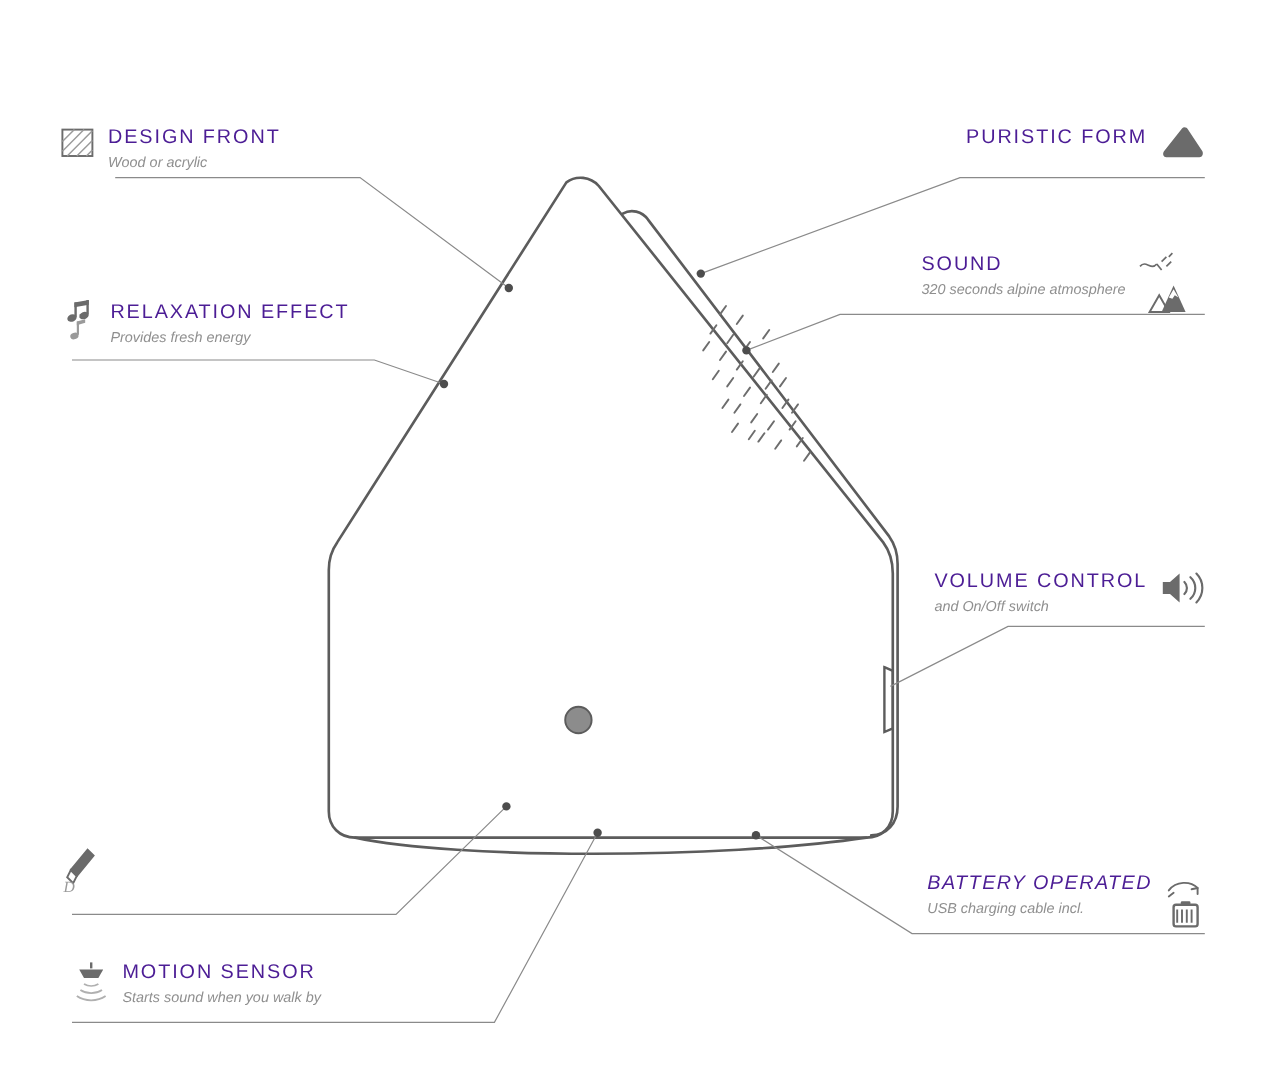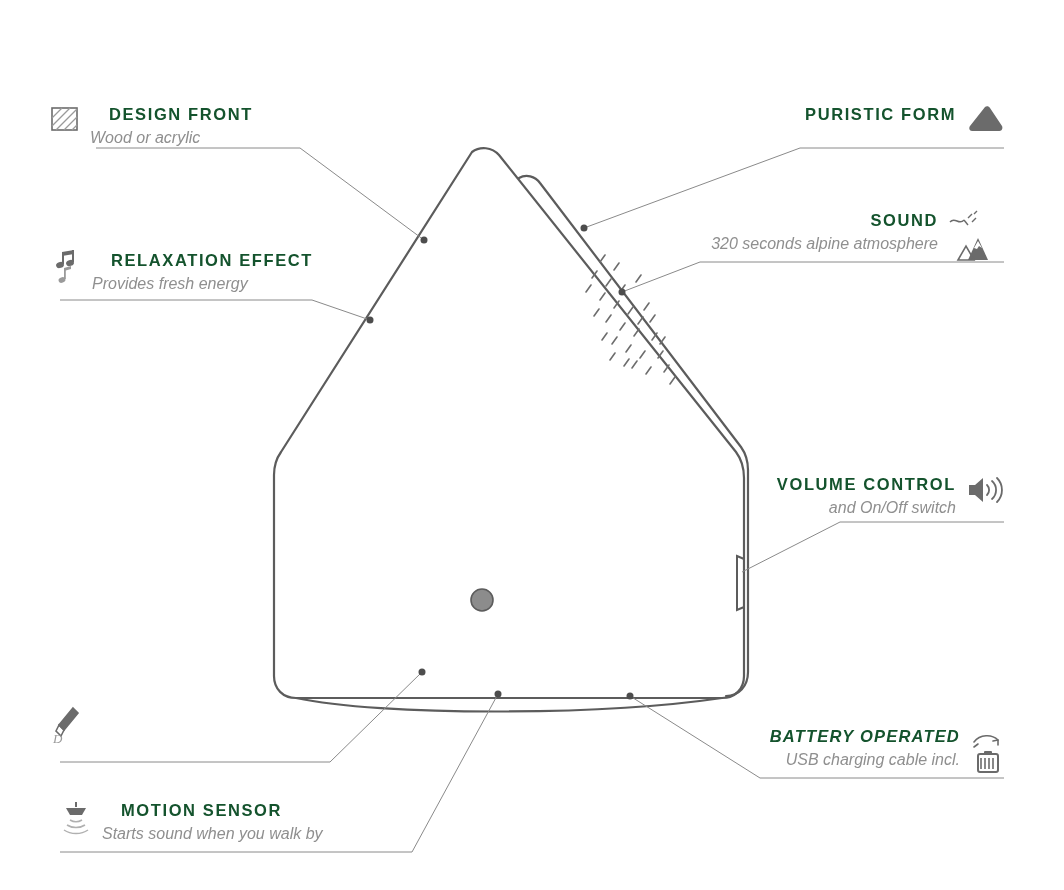--- a/index.html
+++ b/index.html
@@ -28,36 +28,35 @@
     position: absolute;
     display: flex;
     align-items: flex-start;
     gap: 10px;
   }
   .callout .txt {
     display: flex;
     flex-direction: column;
   }
   .callout.left .txt { align-items: flex-start; text-align: left; }
-  .callout.right .txt { align-items: flex-end; text-align: right; }
+  .callout.right .txt { align-items: flex-start; text-align: right; }
   .title {
     font-size: 16.5px;
-    font-weight: bold;
+    font-weight: normal;
     letter-spacing: 1.6px;
-    color: #14532d;
+    color: #4c1d95;
     line-height: 1.25;
     white-space: nowrap;
-    margin-left: 19px;
   }
   .title.italic {
     font-style: italic;
     letter-spacing: 1.2px;
   }
   .sub {
-    font-size: 16px;
+    font-size: 12px;
     font-style: italic;
     color: #8f8f8f;
     line-height: 1.35;
     margin-top: 2px;
     white-space: nowrap;
   }
   .icon {
     flex: 0 0 auto;
     display: block;
   }

